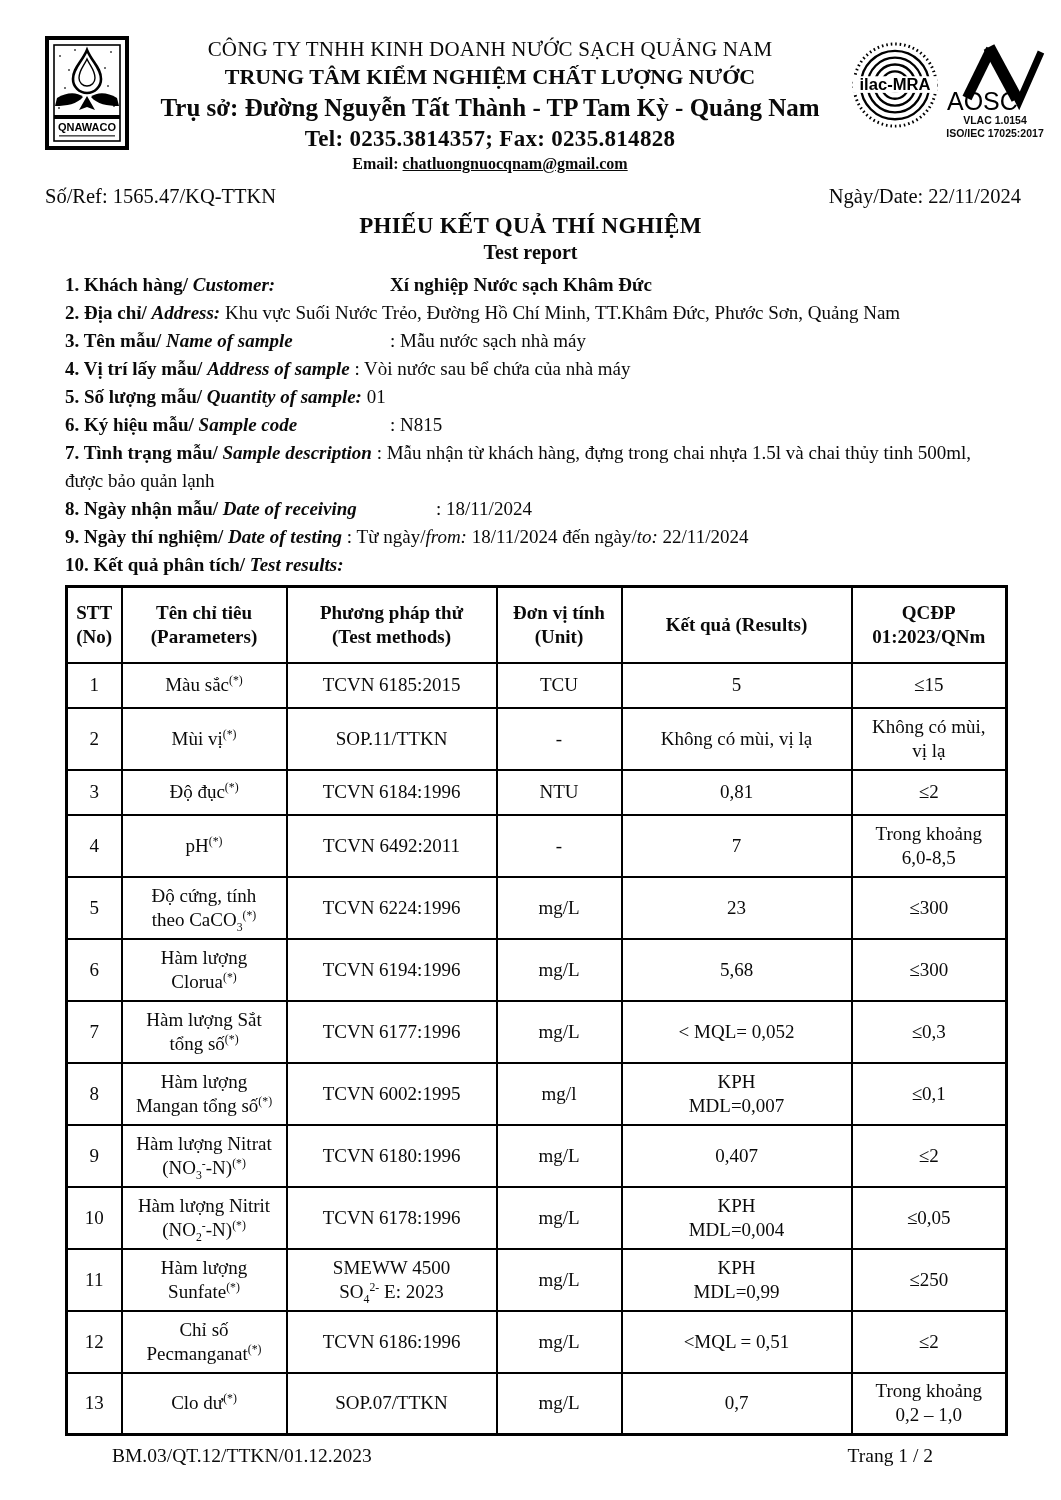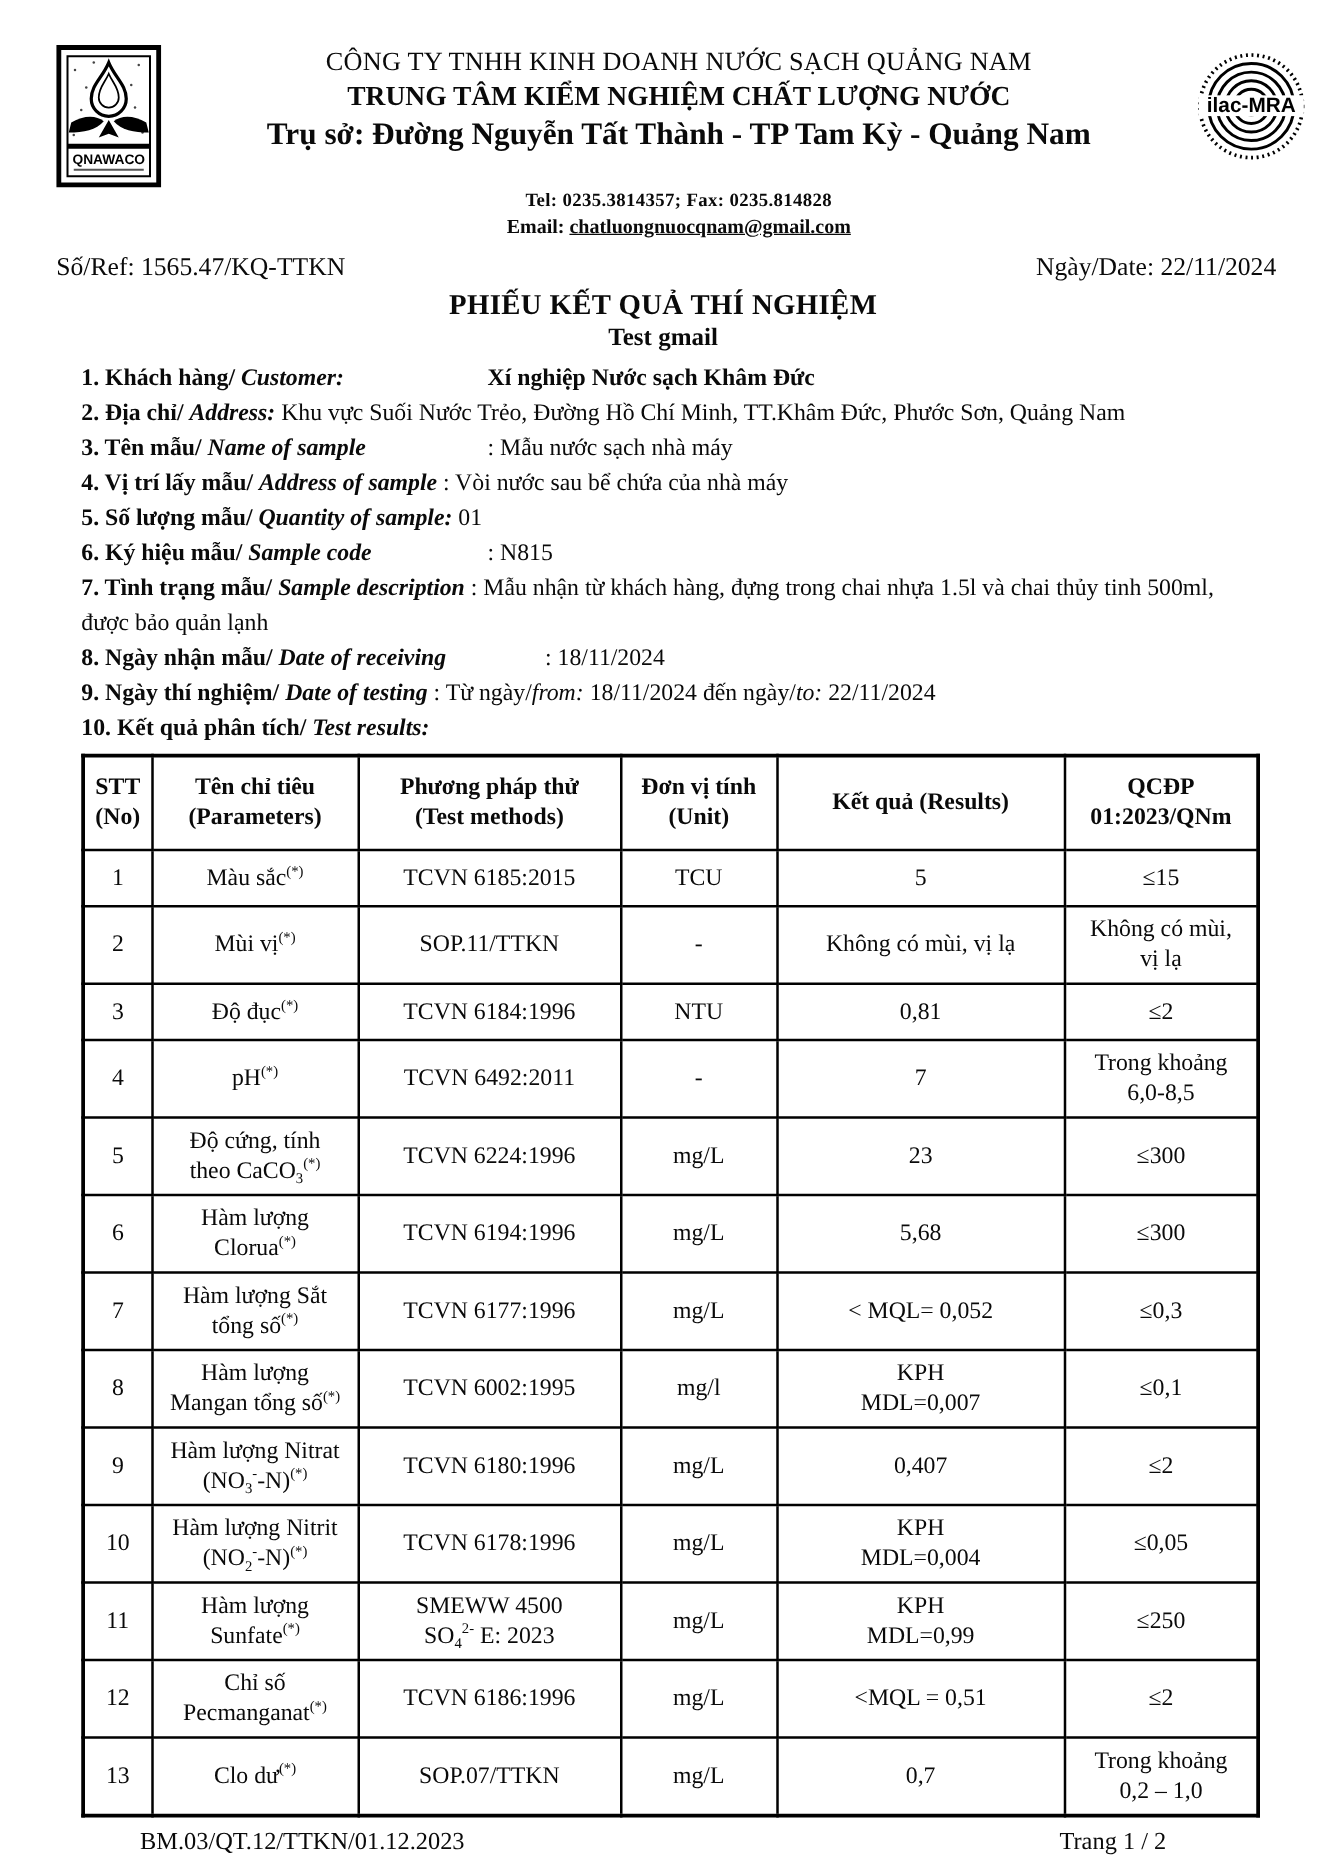--- a/index.html
+++ b/index.html
@@ -12,21 +12,21 @@
     overflow:hidden;
   }
   
   .letterhead{display:flex;align-items:flex-start;padding:36px 16px 0 45px;gap:6px;}
   .logo-qnawaco{flex:0 0 auto;}
   .logo-qnawaco svg{width:84px;height:114px;}
   .head-center{flex:1 1 auto;text-align:center;padding-top:0px;line-height:1.3;}
   .h1{font-size:21px;font-weight:400;letter-spacing:.2px;text-align:center;}
   .h2{font-size:22px;font-weight:700;}
   .h3{font-size:25px;font-weight:700;}
-  .h4{font-size:15px;font-weight:700;letter-spacing:.3px;margin-top:28px;}
+  .h4{font-size:23px;font-weight:700;letter-spacing:.3px;}
   .h5{font-size:16px;font-weight:700;}
   .email-link{text-decoration:underline;}
   .logo-ilac{flex:0 0 auto;padding-top:2px;}
   .logo-ilac svg{width:88px;height:100px;}
   .logo-aosc{flex:0 0 auto;width:100px;text-align:center;}
   .logo-aosc svg{width:100px;height:78px;display:block;}
   .aosc-sub{font-family:"Liberation Sans","DejaVu Sans",sans-serif;font-weight:700;font-size:10.5px;line-height:1.25;}
   
   .ref-row{display:flex;justify-content:space-between;padding:0 40px 0 45px;font-size:20.5px;margin-top:10px;}
   .title{text-align:center;font-weight:700;font-size:23px;letter-spacing:.3px;margin-top:5px;}
@@ -104,29 +104,39 @@
         <circle cx="45" cy="47" r="35" fill="none" stroke="#000" stroke-width="2.4"></circle>
         <circle cx="45" cy="47" r="28" fill="none" stroke="#000" stroke-width="2.4"></circle>
         <circle cx="45" cy="47" r="21" fill="none" stroke="#000" stroke-width="2.4"></circle>
         <circle cx="45" cy="47" r="14" fill="none" stroke="#000" stroke-width="2.4"></circle>
         <circle cx="45" cy="47" r="7" fill="none" stroke="#000" stroke-width="2.4"></circle>
         <rect x="2" y="38" width="86" height="17" fill="#fff"></rect>
         <text x="45" y="52" text-anchor="middle" font-size="17" font-weight="bold" font-family="Liberation Sans, DejaVu Sans, sans-serif">ilac-MRA</text>
       </svg>
     </div>
 
+    <div class="logo-aosc">
+      <svg viewBox="0 0 100 78">
+        <path d="M22 62 L46 13" stroke="#000" stroke-width="10" fill="none"></path>
+        <path d="M44 11 L72 63" stroke="#000" stroke-width="12" fill="none"></path>
+        <path d="M60 38 L74 66 L96 16" stroke="#000" stroke-width="7" fill="none"></path>
+        <text x="2" y="74" font-size="25" font-family="Liberation Sans, DejaVu Sans, sans-serif">AOSC</text>
+      </svg>
+      <div class="aosc-sub">VLAC 1.0154</div>
+      <div class="aosc-sub">ISO/IEC 17025:2017</div>
+    </div>
   </div>
 
   <div class="ref-row">
     <span>Số/Ref: 1565.47/KQ-TTKN</span>
     <span>Ngày/Date: 22/11/2024</span>
   </div>
 
   <div class="title">PHIẾU KẾT QUẢ THÍ NGHIỆM</div>
-  <div class="subtitle">Test gmail</div>
+  <div class="subtitle">Test report</div>
 
   <div class="items">
       <div class="item"><span class="ilabel lw-a"><b>1. Khách hàng/ <i>Customer:</i></b></span><span class="ivalue vbold">Xí nghiệp Nước sạch Khâm Đức</span></div>
       <div class="item"><span class="ilabel"><b>2. Địa chỉ/ <i>Address:</i></b></span> <span class="ivalue">Khu vực Suối Nước Trẻo, Đường Hồ Chí Minh, TT.Khâm Đức, Phước Sơn, Quảng Nam</span></div>
       <div class="item"><span class="ilabel lw-a"><b>3. Tên mẫu/ <i>Name of sample</i></b></span><span class="ivalue">: Mẫu nước sạch nhà máy</span></div>
       <div class="item"><span class="ilabel"><b>4. Vị trí lấy mẫu/ <i>Address of sample</i></b></span> <span class="ivalue">: Vòi nước sau bể chứa của nhà máy</span></div>
       <div class="item"><span class="ilabel"><b>5. Số lượng mẫu/ <i>Quantity of sample:</i></b></span> <span class="ivalue">01</span></div>
       <div class="item"><span class="ilabel lw-a"><b>6. Ký hiệu mẫu/ <i>Sample code</i></b></span><span class="ivalue">: N815</span></div>
       <div class="item"><span class="ilabel"><b>7. Tình trạng mẫu/ <i>Sample description</i></b></span> <span class="ivalue">: Mẫu nhận từ khách hàng, đựng trong chai nhựa 1.5l và chai thủy tinh 500ml, được bảo quản lạnh</span></div>
       <div class="item"><span class="ilabel lw-b"><b>8. Ngày nhận mẫu/ <i>Date of receiving</i></b></span><span class="ivalue">: 18/11/2024</span></div>

